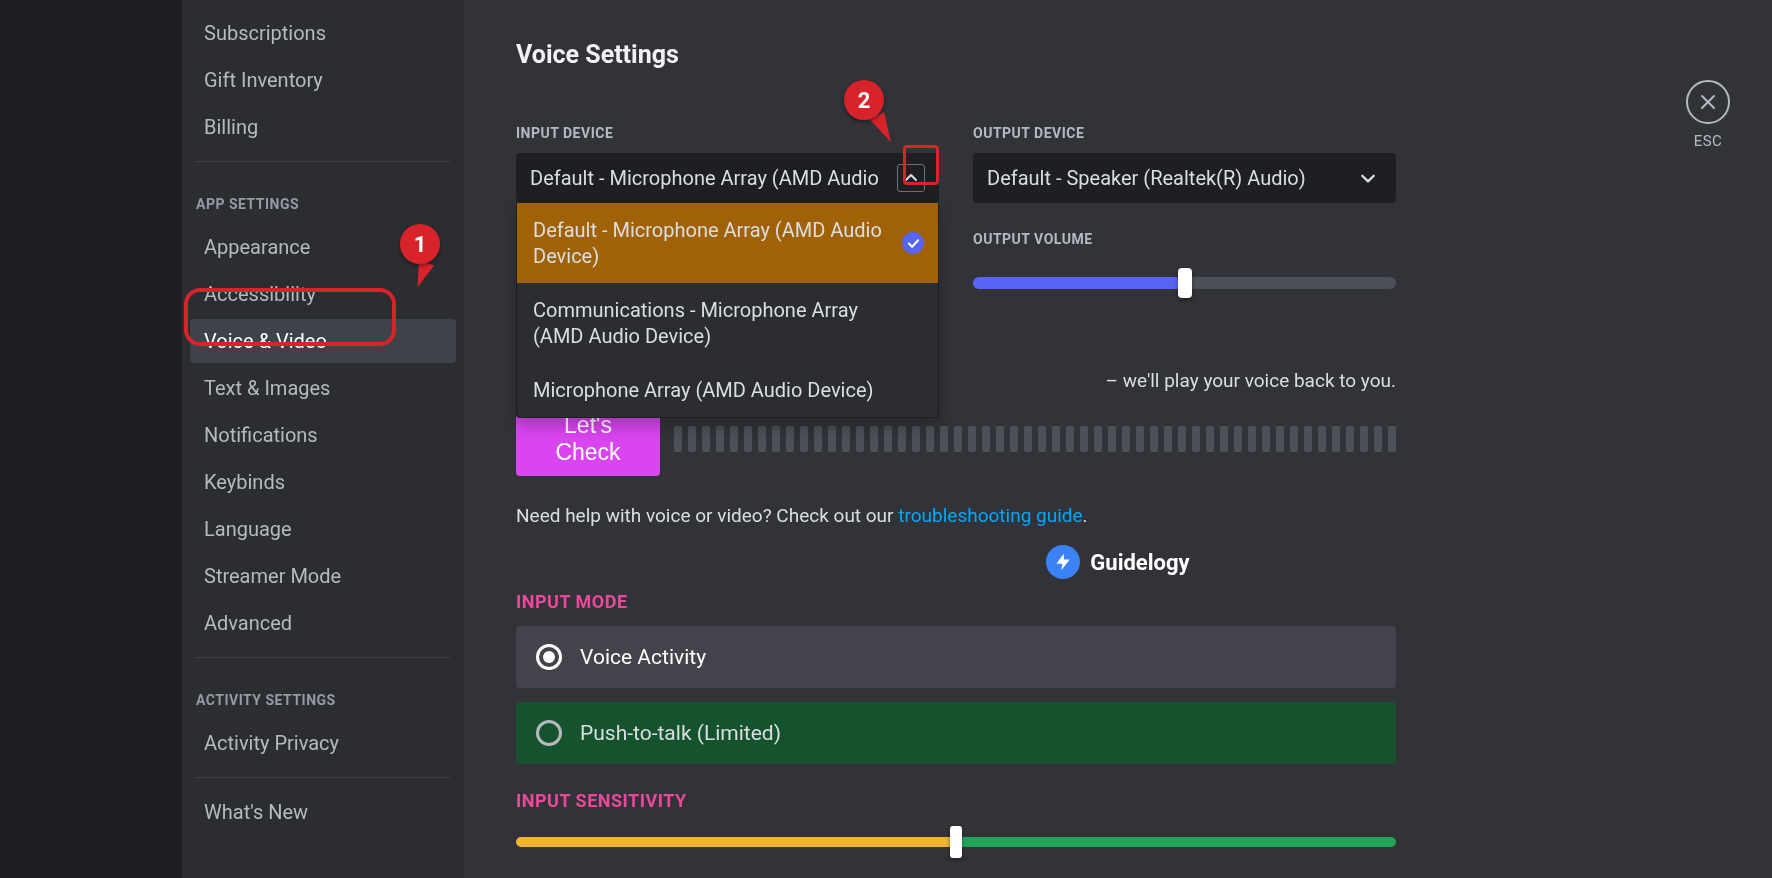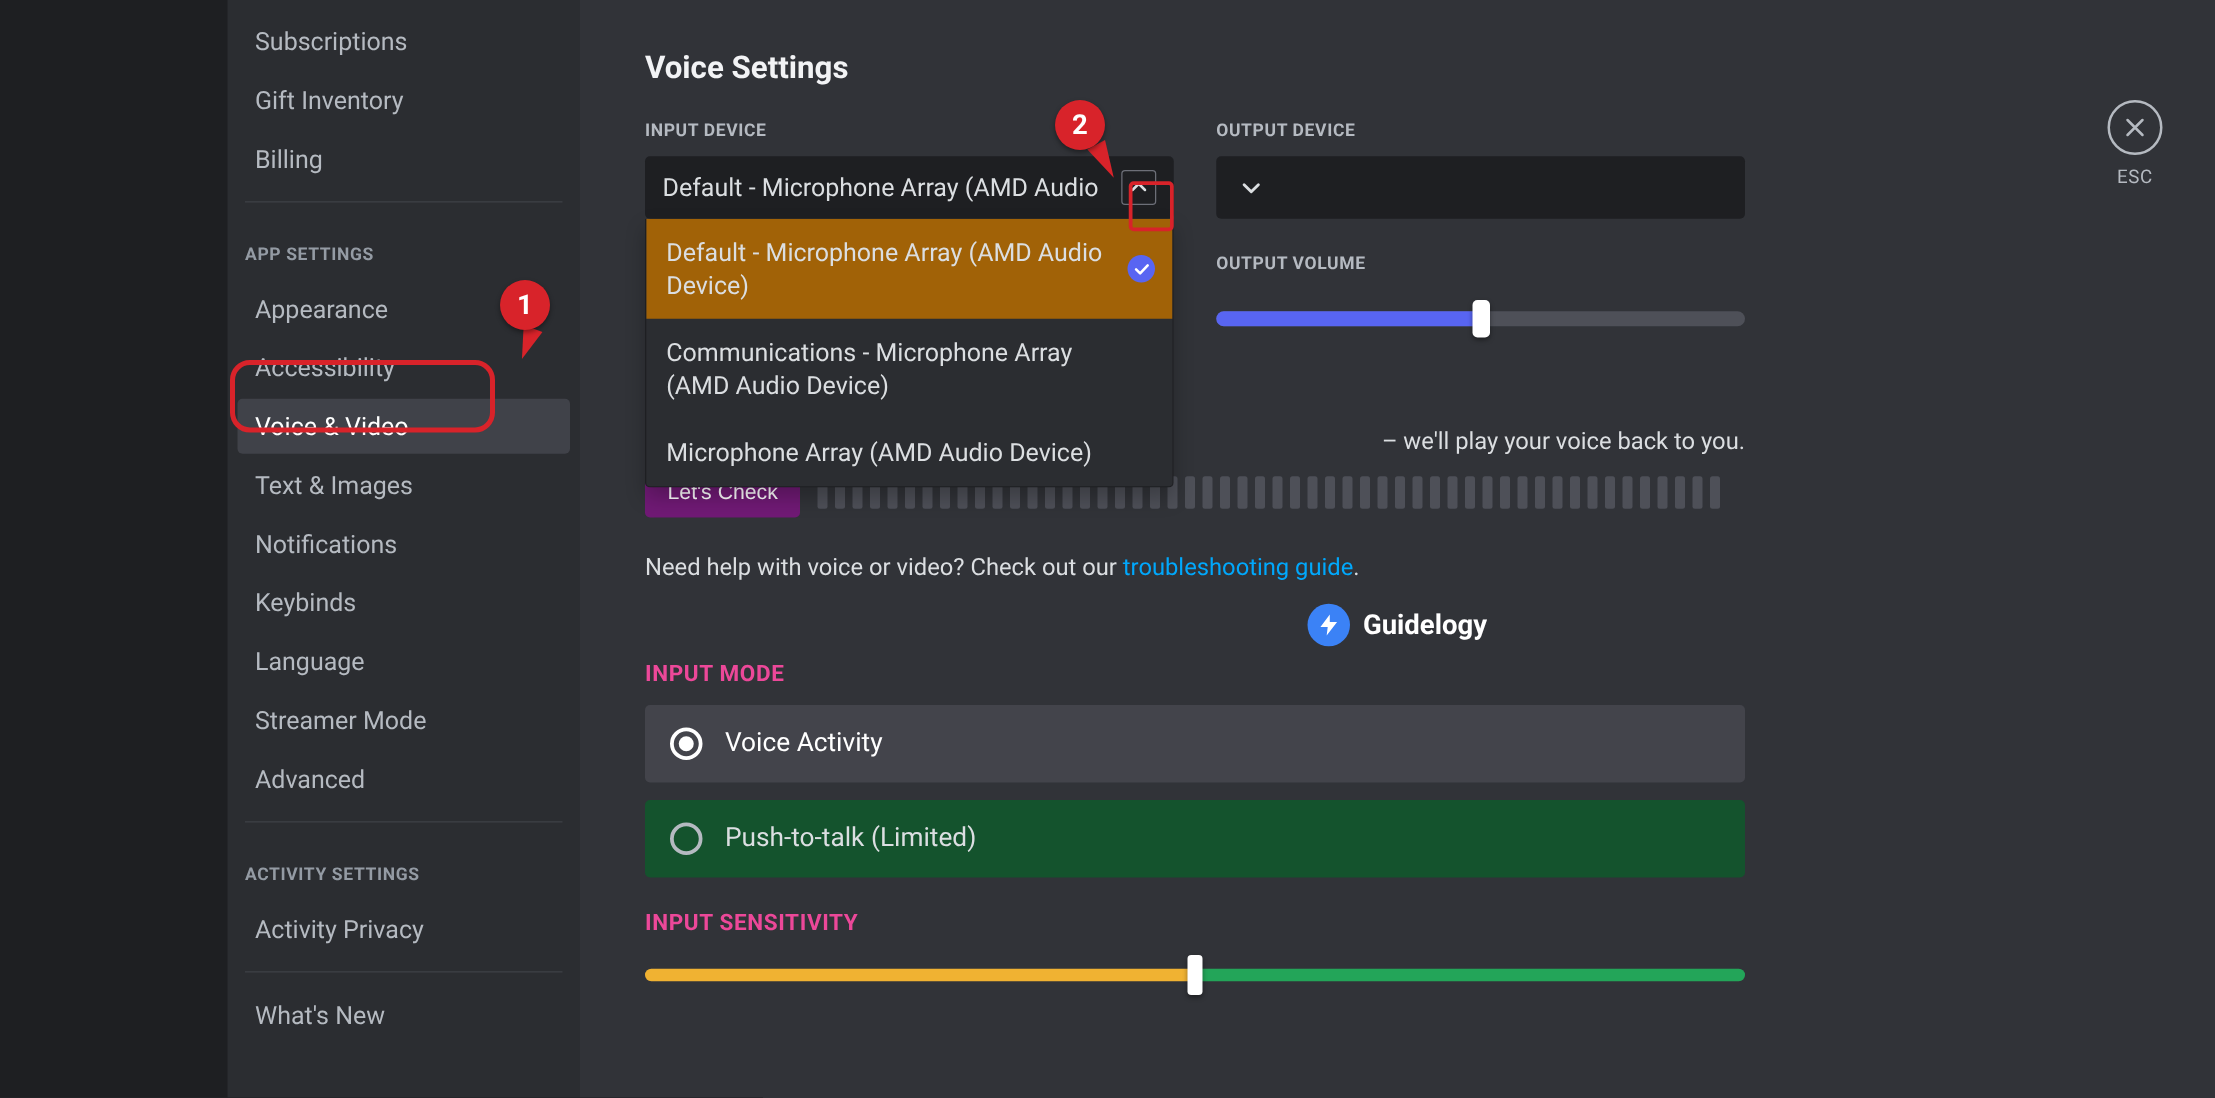--- a/index.html
+++ b/index.html
@@ -11,38 +11,38 @@
   .sidebar { width:282px; background:#2b2d31; padding-top:8px; overflow:hidden; }
   .sidebar-item { font-size:20px; color:#b5bac1; padding:10px 14px; margin:3px 8px; border-radius:4px; cursor:pointer; }
   .sidebar-item.active { background:#404249; color:#fff; }
   .sidebar-header { font-size:14px; font-weight:700; letter-spacing:0.5px; color:#949ba4; padding:22px 14px 10px 14px; text-transform:uppercase; }
   .sidebar-divider { height:1px; background:#3f4147; margin:12px 14px; }
   
   .main { flex:1; background:#313338; position:relative; padding:40px 52px 0 52px; overflow:hidden; }
   .page-title { font-size:25px; font-weight:700; color:#f2f3f5; margin-bottom:28px; }
   .row { display:flex; gap:34px; }
   .col { flex:1; min-width:0; }
-  .field-label { font-size:14px; font-weight:700; color:#b5bac1; letter-spacing:0.5px; margin-bottom:12px; }
+  .field-label { font-size:14px; font-weight:700; color:#b5bac1; letter-spacing:0.5px; margin-bottom:12px;margin-top:28px; }
   .select { background:#1e1f22; border-radius:4px; height:50px; display:flex; align-items:center; padding:0 14px; color:#dbdee1; font-size:20px; position:relative; cursor:pointer; }
   .select-text { flex:1; white-space:nowrap; overflow:hidden; text-overflow:ellipsis; }
   .select-caret { width:28px; height:28px; display:flex; align-items:center; justify-content:center; }
   .select-caret.boxed { border:1px solid #6d6f78; border-radius:3px; }
   .dropdown { position:absolute; left:0; top:50px; width:100%; background:#2b2d31; border:1px solid #1e1f22; border-top:none; border-radius:0 0 4px 4px; overflow:hidden; z-index:10; box-shadow:0 8px 16px rgba(0,0,0,0.24); }
   .dropdown-item { padding:14px 50px 14px 16px; font-size:20px; color:#dbdee1; cursor:pointer; position:relative; line-height:1.3; }
   .dropdown-item.selected { background:#a16207; }
   .check-badge { position:absolute; right:14px; top:50%; transform:translateY(-50%); width:22px; height:22px; border-radius:50%; background:#5865f2; display:flex; align-items:center; justify-content:center; }
   .check-badge svg { width:13px; height:13px; }
   
   .slider { position:relative; height:12px; border-radius:6px; background:#4e5058; margin-top:30px; }
   .slider-fill { position:absolute; left:0; top:0; bottom:0; border-radius:6px 0 0 6px; background:#5865f2; }
   .slider-thumb { position:absolute; top:50%; transform:translate(-50%,-50%); width:14px; height:30px; border-radius:4px; background:#fff; box-shadow:0 2px 4px rgba(0,0,0,0.4); }
   
   .hint-row { display:flex; align-items:center; gap:12px; margin-top:16px; font-size:19px; color:#dbdee1; }
   .hint-tail { color:#dbdee1; }
-  .lets-check { background:#701a75; color:#fff; font-size:17px; font-weight:500; padding:10px 18px; border-radius:4px; cursor:pointer; border:none; }
+  .lets-check { background:#d946ef; color:#fff; font-size:23px; font-weight:500; padding:10px 18px; border-radius:4px; cursor:pointer; border:none; }
   .meter { flex:1; height:26px; display:flex; gap:6px; align-items:flex-end; }
   .meter-bar { width:8px; height:26px; background:#4e5058; border-radius:2px; }
   .help-line { margin-top:28px; font-size:19px; color:#dbdee1; }
   .help-line a { color:#00a8fc; text-decoration:none; }
   
   .watermark { display:flex; align-items:center; justify-content:center; gap:10px; margin-top:18px; font-size:22px; font-weight:700; color:#fff; }
   .watermark-icon { width:34px; height:34px; border-radius:50%; background:#3b82f6; display:flex; align-items:center; justify-content:center; color:#fff; font-size:20px; }
   
   .section-label { font-size:18px; font-weight:700; color:#ec4899; letter-spacing:0.5px; margin-top:12px; margin-bottom:14px; }
   .radio-row { background:#14532d; border-radius:4px; padding:18px 20px; display:flex; align-items:center; gap:18px; font-size:21px; color:#dbdee1; cursor:pointer; margin-bottom:14px; }
@@ -127,20 +127,21 @@
             </div>
             <div class="dropdown-item">
               <span>Microphone Array (AMD Audio Device)</span>
             </div>
           </div>
         </div>
       </div>
       <div class="col">
         <div class="field-label">OUTPUT DEVICE</div>
         <div class="select">
+          <span class="select-text">Default - Speaker (Realtek(R) Audio)</span>
           <span class="select-caret">
             <svg width="16" height="16" viewBox="0 0 14 14">
                 <path d="M2 5 L7 10 L12 5" stroke="#dbdee1" stroke-width="2" fill="none" stroke-linecap="round" stroke-linejoin="round"></path>
               </svg>
           </span>
         </div>
         <div class="field-label" style="margin-top:28px;">OUTPUT VOLUME</div>
         <div class="slider">
           <div class="slider-fill" style="width:50%;"></div>
           <div class="slider-thumb" style="left:50%;"></div>

